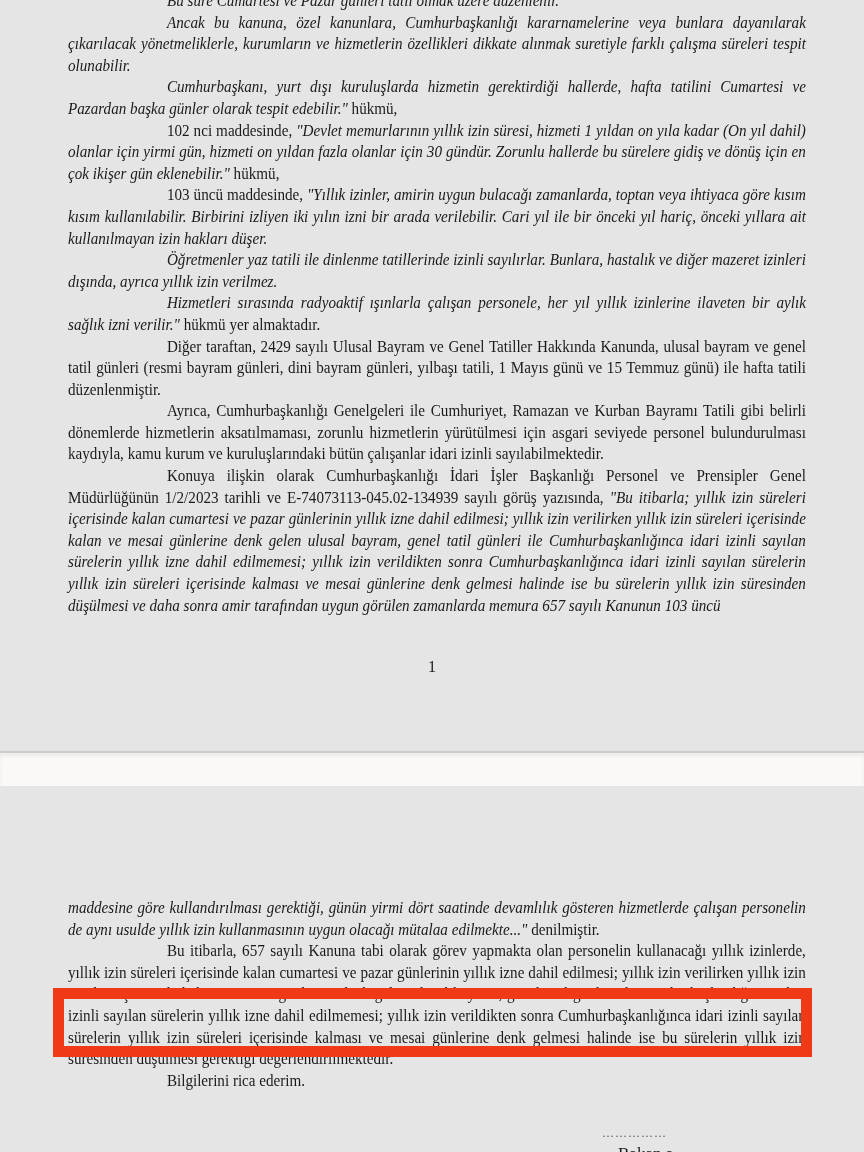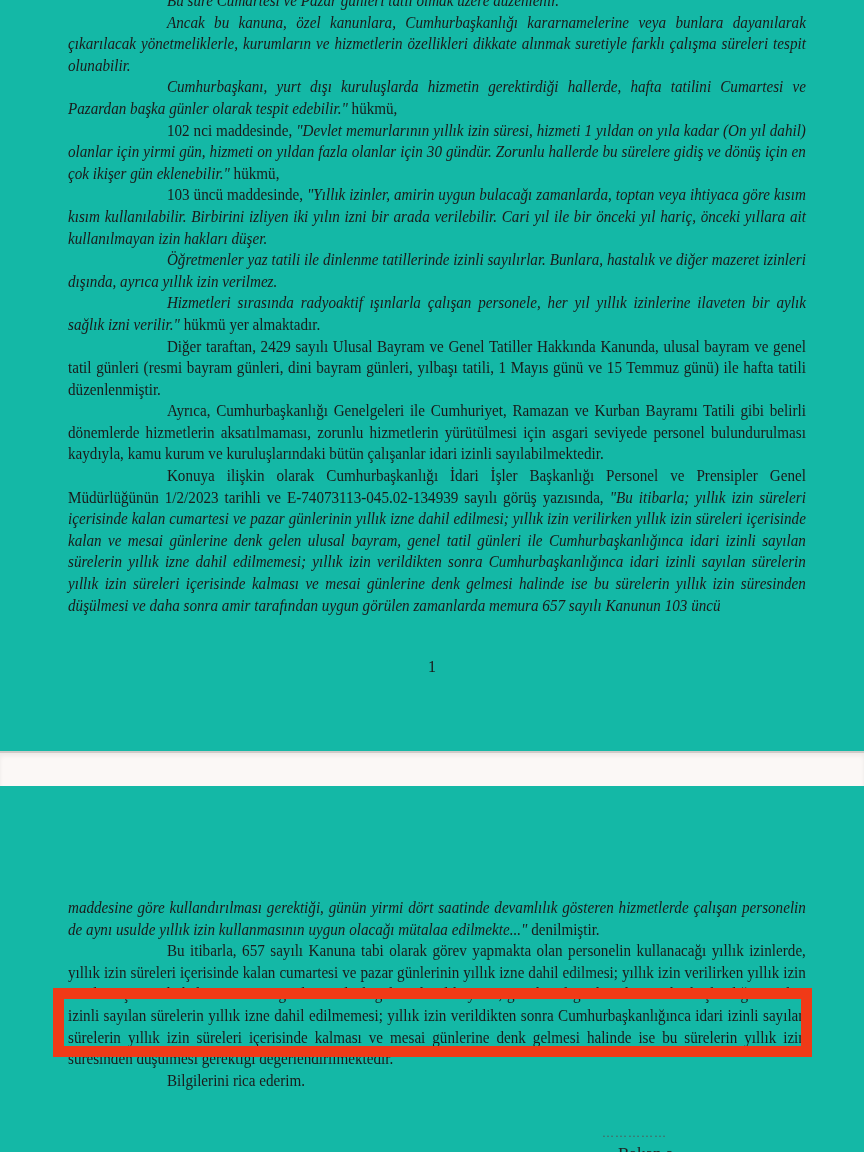--- a/index.html
+++ b/index.html
@@ -12,21 +12,21 @@
     height: 1152px;
     overflow: hidden;
     position: relative;
     font-family: "Liberation Serif", "DejaVu Serif", serif;
     color: #1a1a1a;
   }
   .page {
     position: absolute;
     left: 0;
     width: 864px;
-    background: #14b8a6;
+    background: #e5e5e5;
   }
   #page1 { top: 0; height: 751px; }
   #page-gap {
     position: absolute;
     left: 0;
     top: 751px;
     width: 864px;
     height: 34px;
     background: #fbf8f6;
     border-top: 2px solid #cfcbc8;

